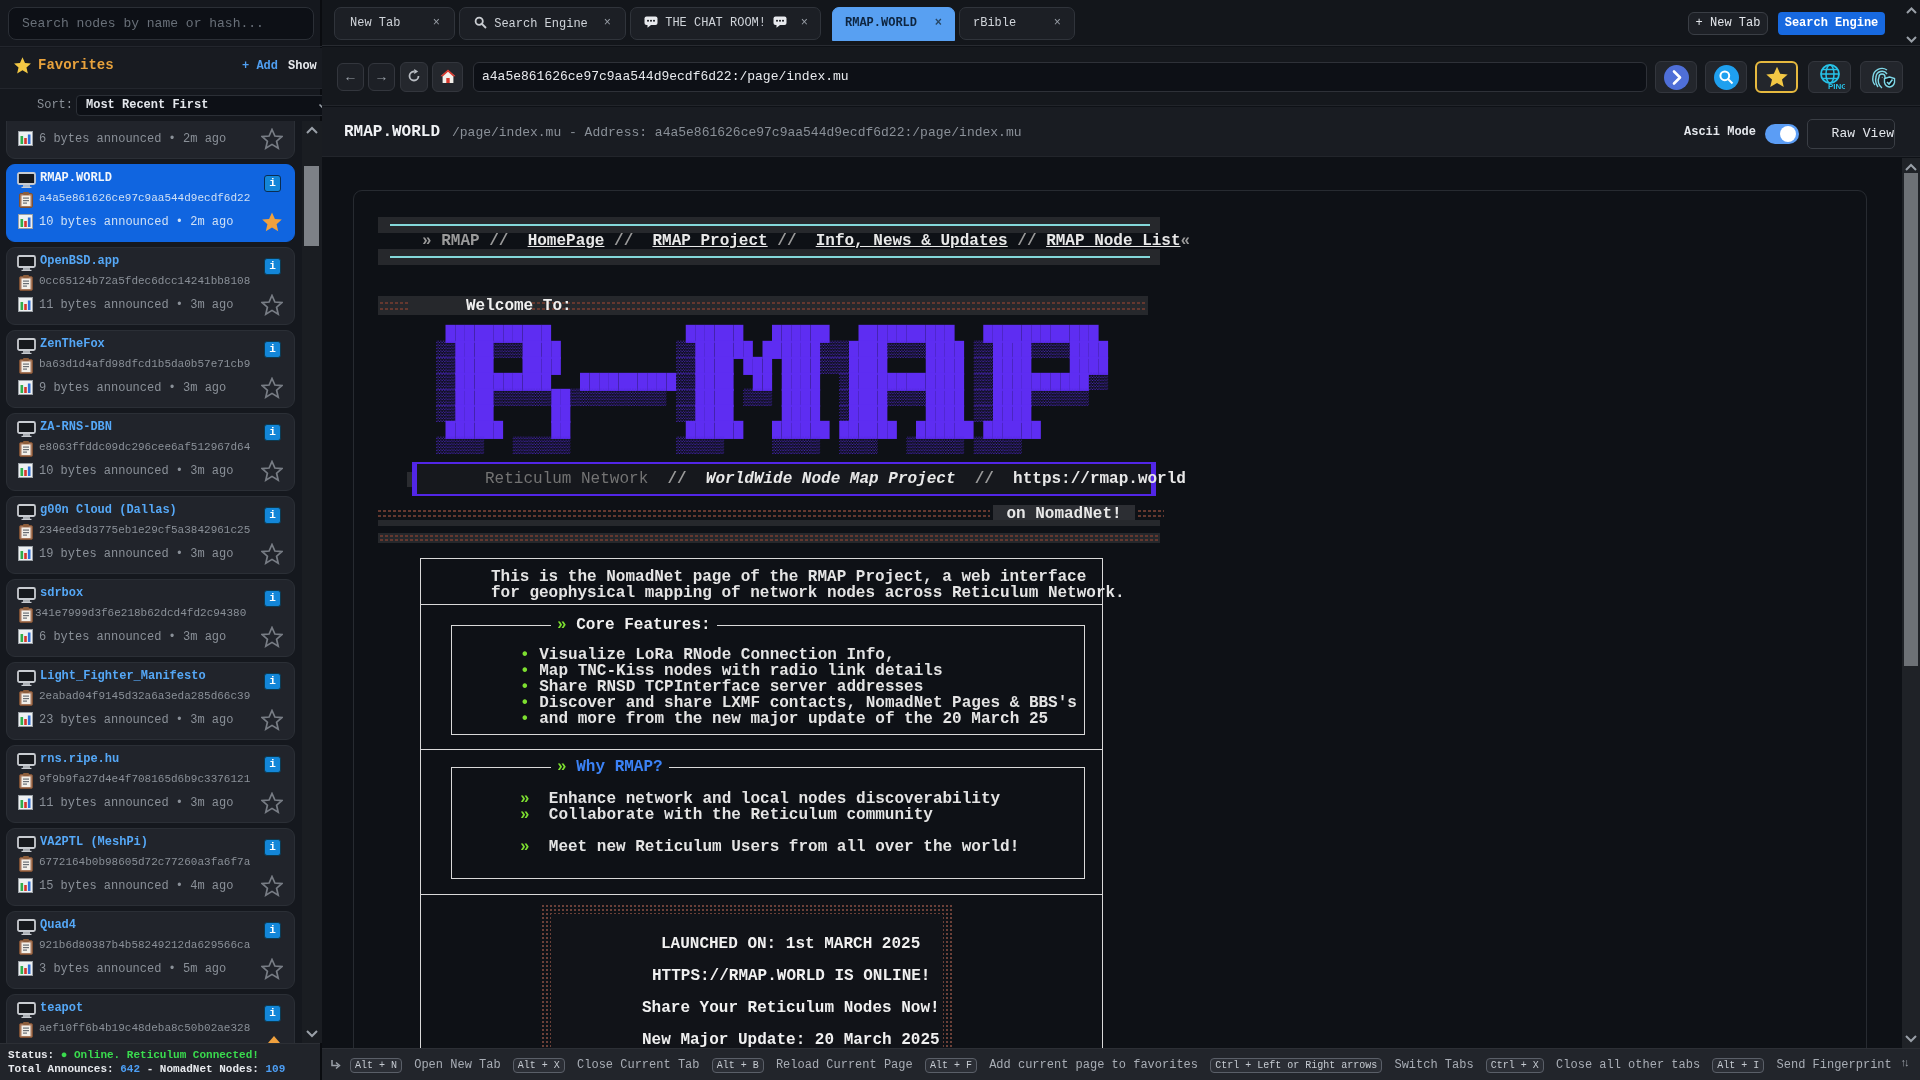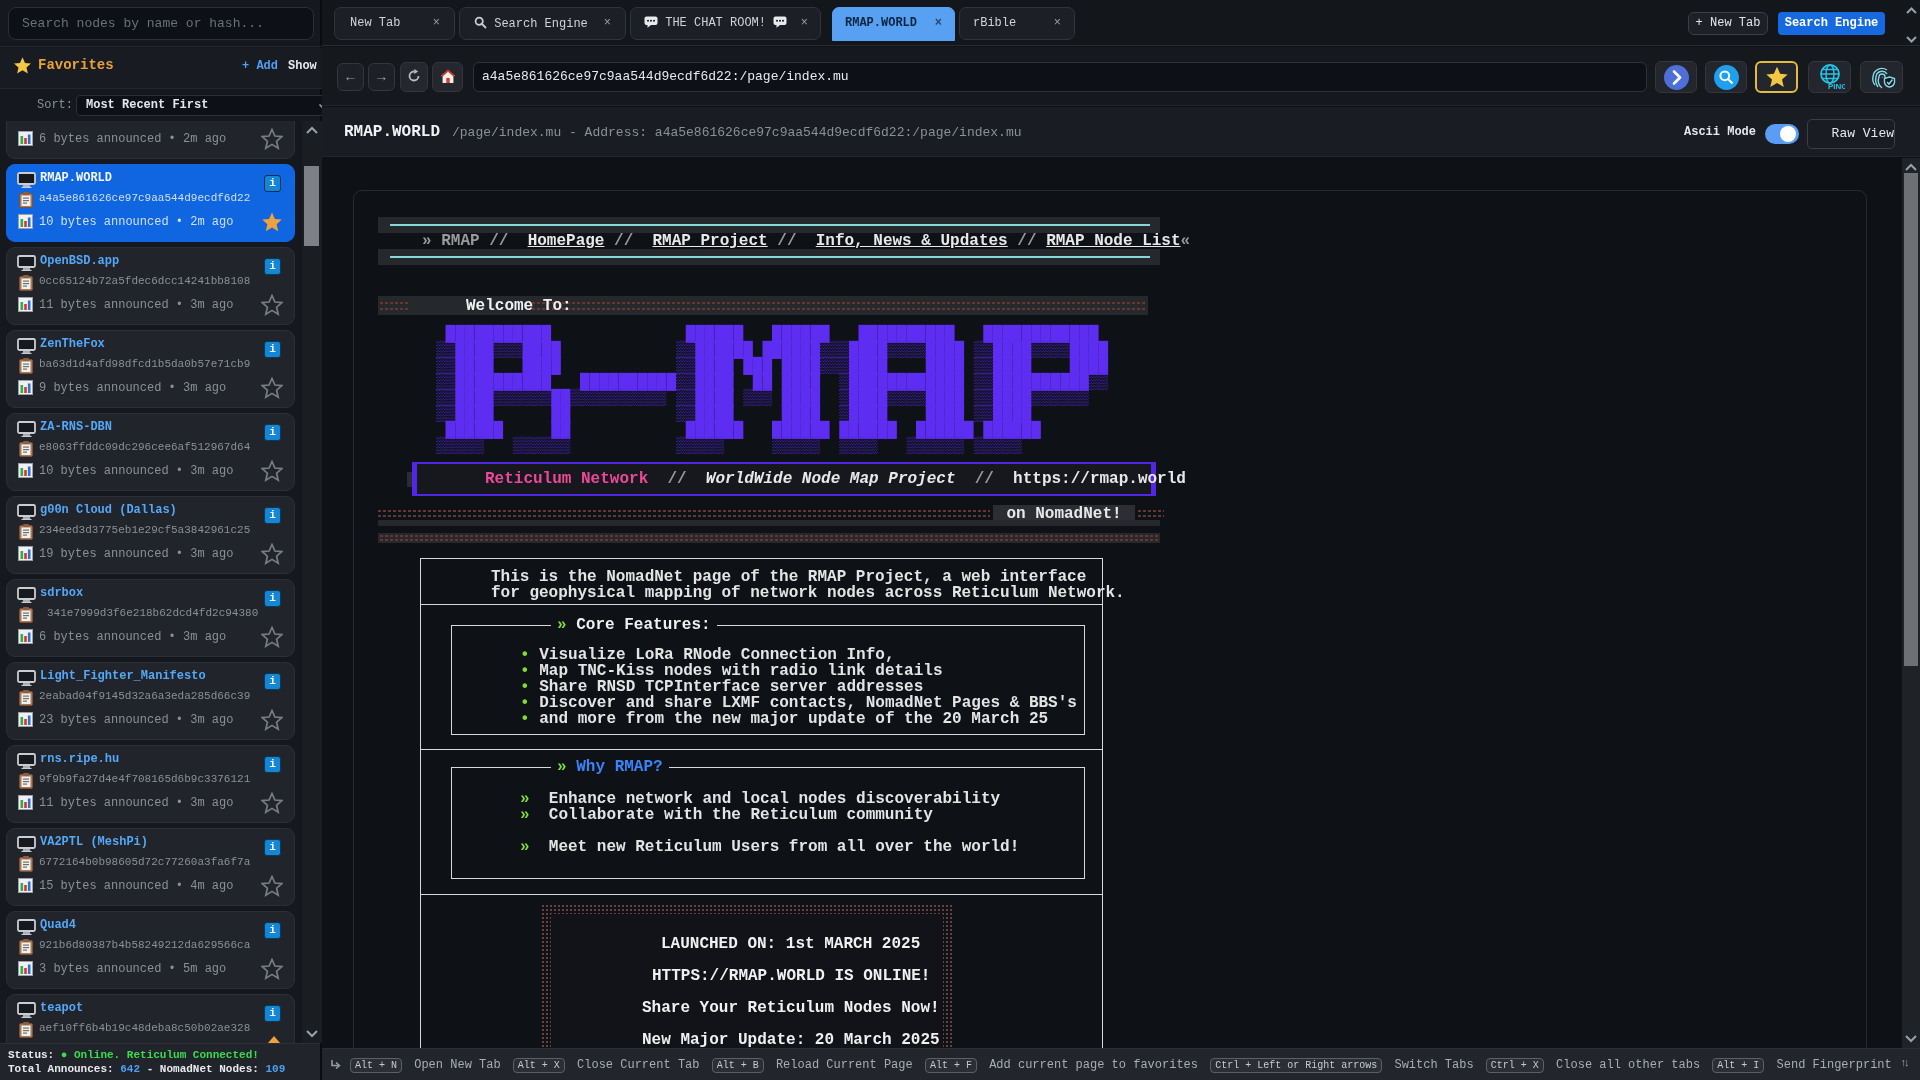--- a/index.html
+++ b/index.html
@@ -252,21 +252,21 @@
         </svg>
         <div class="crow ctitle" style="left:33px;top:6px">sdrbox</div>
         <svg class="abs" style="left:12px;top:27px" width="14" height="16" viewBox="0 0 14 16">
           <rect x="0.5" y="1.5" width="13" height="14" rx="1.5" fill="#a9795c" stroke="#7d5034" stroke-width="1"></rect>
           <rect x="2.5" y="3.5" width="9" height="10.5" fill="#f3f0ea"></rect>
           <rect x="4" y="0" width="6" height="3" rx="1" fill="#8d5e3c"></rect>
           <rect x="4" y="5.5" width="6" height="1.2" fill="#6a6f75"></rect>
           <rect x="4" y="8" width="6" height="1.2" fill="#6a6f75"></rect>
           <rect x="4" y="10.5" width="4" height="1.2" fill="#6a6f75"></rect>
         </svg>
-        <div class="crow chash" style="left:40px;top:27px">341e7999d3f6e218b62dcd4fd2c94380</div>
+        <div class="crow chash" style="left:28px;top:27px">341e7999d3f6e218b62dcd4fd2c94380</div>
         <div class="ibtn">i</div>
         <svg class="abs" style="left:11px;top:49px" width="15" height="15" viewBox="0 0 15 15">
           <rect x="0.5" y="0.5" width="14" height="14" fill="#eef0f2" stroke="#9aa0a6" stroke-width="1"></rect>
           <rect x="2.5" y="5" width="2.6" height="8" fill="#2fae4a"></rect>
           <rect x="6.2" y="7" width="2.6" height="6" fill="#d8372c"></rect>
           <rect x="9.9" y="3.5" width="2.6" height="9.5" fill="#2f6fd8"></rect>
         </svg>
         <div class="crow cstat" style="left:32px;top:50px">6 bytes announced • 3m ago</div>
         <svg class="abs" style="right:11px;top:46px" width="22" height="22" viewBox="0 0 22 22">
           <path d="M11 1.5 L13.9 8.0 L20.8 8.6 L15.6 13.2 L17.2 20.2 L11 16.4 L4.8 20.2 L6.4 13.2 L1.2 8.6 L8.1 8.0 Z" fill="none" stroke="#787d85" stroke-width="1.7"></path>
@@ -522,21 +522,21 @@
   <div id="art"> ███████████              ██████   ██████   ██████████   ████████████  
 <span class="hh">▒▒</span>████<span class="hh">▒▒▒</span>████            <span class="hh">▒▒</span>██████ ██████<span class="hh">▒▒▒</span>████<span class="hh">▒▒▒▒</span>████ <span class="hh">▒▒</span>████<span class="hh">▒▒▒▒</span>████ 
 <span class="hh">▒▒</span>████   ████            <span class="hh">▒▒</span>████ ███ ████<span class="hh">▒▒▒</span>████    ████ <span class="hh">▒▒</span>████    ████ 
 <span class="hh">▒▒</span>██████████   ██████████<span class="hh">▒▒</span>████  ██ ████  <span class="hh">▒</span>████████████ <span class="hh">▒▒</span>██████████<span class="hh">▒▒</span> 
 <span class="hh">▒▒</span>████<span class="hh">▒▒▒▒▒▒</span>██<span class="hh">▒▒▒▒▒▒▒▒▒▒</span> <span class="hh">▒▒</span>████ <span class="hh">▒▒▒</span> ████  <span class="hh">▒</span>████<span class="hh">▒▒▒▒</span>████ <span class="hh">▒▒</span>████<span class="hh">▒▒▒▒▒▒</span>   
 <span class="hh">▒▒</span>████      ██           <span class="hh">▒▒</span>████     ████  <span class="hh">▒</span>████    ████ <span class="hh">▒▒</span>████         
  ██████     ██            ██████   ██████ ██████  ██████ ██████        
 <span class="hh">▒▒▒▒▒</span>   <span class="hh">▒▒▒▒▒▒</span>           <span class="hh">▒▒▒▒▒</span>     <span class="hh">▒▒▒▒▒</span>  <span class="hh">▒▒▒▒</span>   <span class="hh">▒▒▒▒▒▒</span> <span class="hh">▒▒▒▒▒</span>          </div>
   <div class="abs" style="left:85px;top:314px;width:740px;height:15px;background:#2a2c30"></div>
       <div id="purplebox"></div>
-      <div class="ptext" style="left:119px;top:313px"><span style="font-weight:bold;color:#ec4899">Reticulum Network</span><span class="pgray">  //  </span><span style="font-weight:bold;font-style:italic;color:#e8e8e8">WorldWide Node Map Project</span><span class="pgray">  //  </span><span style="font-weight:bold;color:#e8e8e8">https://rmap.world</span></div>
+      <div class="ptext" style="left:119px;top:313px"><span style="font-weight:normal;color:#737373">Reticulum Network</span><span class="pgray">  //  </span><span style="font-weight:bold;font-style:italic;color:#e8e8e8">WorldWide Node Map Project</span><span class="pgray">  //  </span><span style="font-weight:bold;color:#e8e8e8">https://rmap.world</span></div>
   <div class="redline" style="left:56px;top:352px;width:612px"></div>
       <div class="redline" style="left:56px;top:357px;width:612px"></div>
   <div id="nomadbar">on NomadNet!</div>
   <div class="redline" style="left:816px;top:352px;width:26px"></div>
       <div class="redline" style="left:816px;top:357px;width:26px"></div>
   <div class="abs bar" style="left:56px;top:362px;width:782px;height:6px"></div>
   <div class="abs bar" style="left:56px;top:375px;width:782px;height:10px"></div>
   <div class="redline" style="left:58px;top:377px;width:778px"></div>
       <div class="redline" style="left:58px;top:381px;width:778px"></div>
   <div class="wbox" style="left:98px;top:400px;width:683px;height:700px;border-bottom:none"></div>

